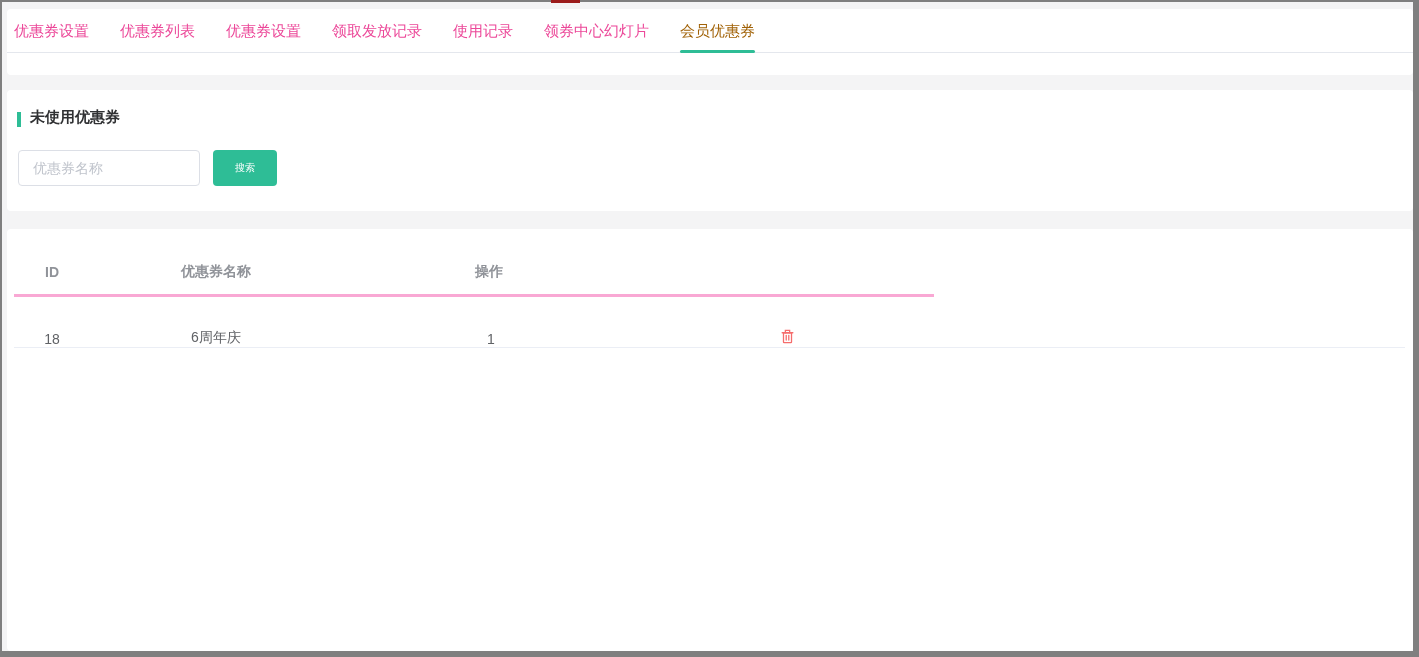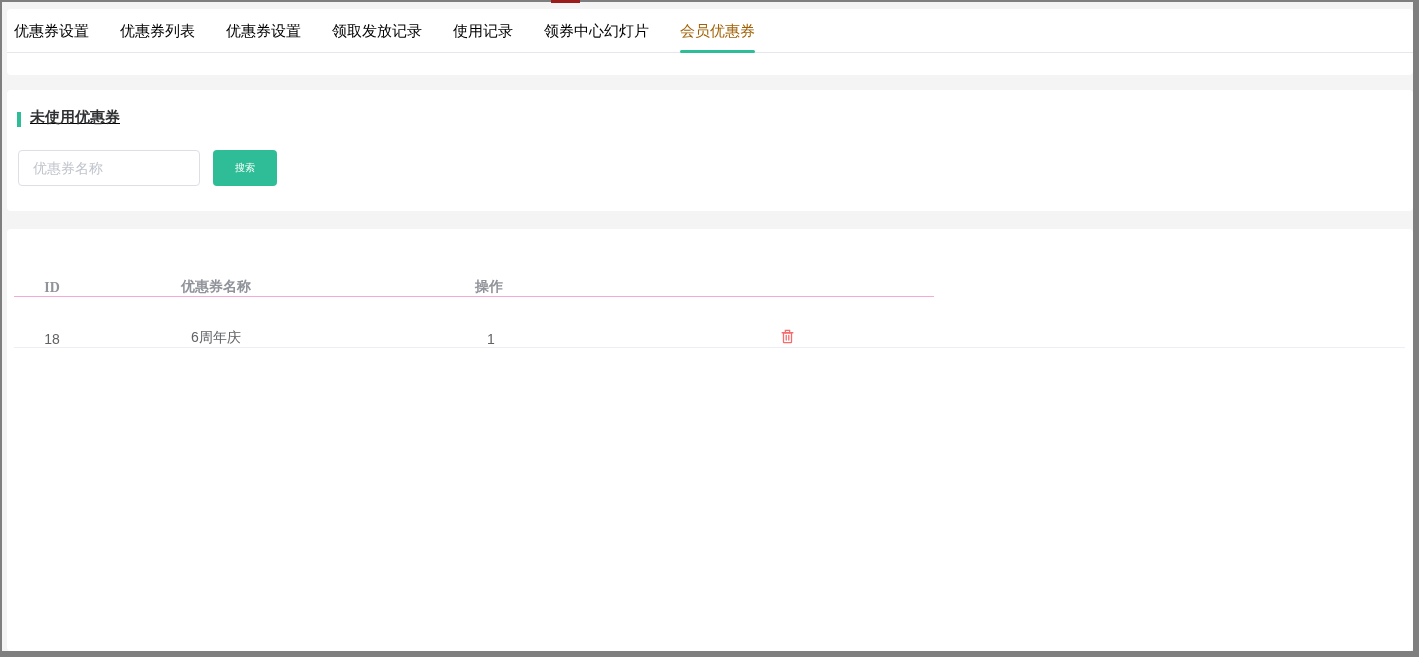--- a/index.html
+++ b/index.html
@@ -26,57 +26,57 @@
   .tabs-card {
     margin:7px 0 0 5px; background:#fff; border-radius:4px;
     height:66px; flex:none;
   }
   .tab-bar {
     display:flex; gap:31px; align-items:stretch;
     height:44px; padding-left:7px;
     border-bottom:1px solid #e4e7ed;
   }
   .tab {
-    position:relative; font-size:15px; color:#000000;
+    position:relative; font-size:15px; color:#ec4899;
     line-height:44px; cursor:pointer; white-space:nowrap;
   }
   .tab.active { color:#a16207; }
   .tab.active::after {
     content:""; position:absolute; left:0; right:0; bottom:-1px;
     height:3px; background:#2ebd96; border-radius:2px;
   }
 
   
   .search-card {
     margin:15px 0 0 5px; background:#fff; border-radius:4px;
     height:121px; flex:none; padding:18px 0 0 10px;
   }
-  .section-head { display:flex; align-items:flex-end;text-decoration:underline; }
+  .section-head { display:flex; align-items:flex-end; }
   .section-bar { width:4px; height:15px; background:#2ebd96; flex:none; }
   .section-title { margin-left:9px; font-size:15px; font-weight:bold; color:#303133; }
   .search-row { display:flex; align-items:center; margin-top:23px; padding-left:1px; }
   .coupon-name-input {
     width:182px; height:36px; border:1px solid #dcdfe6; border-radius:4px;
     padding:0 14px; font-size:14px; color:#606266; outline:none;
     font-family:inherit; background:#fff;
   }
   .coupon-name-input::placeholder { color:#c0c4cc; }
   .search-btn {
     margin-left:13px; width:64px; height:36px; border:none; border-radius:4px;
     background:#2ebd96; color:#fff; font-size:10px; cursor:pointer;
     font-family:inherit;
   }
 
   
   .table-card {
     margin:18px 0 0 5px; background:#fff; border-radius:4px;
     flex:1 1 auto; padding:20px 0 0 7px; overflow:hidden;
   }
-  .thead { display:flex; width:920px; height:48px; align-items:flex-end;
-           border-bottom:1px solid #f9a8d4;font-family:Liberation Serif, serif; }
+  .thead { display:flex; width:920px; height:48px; align-items:center;
+           border-bottom:3px solid #f9a8d4; }
   .trow  { display:flex; width:920px; height:50px; align-items:flex-end; }
   .cell  { text-align:center; font-size:14px; }
   .c1 { width:76px; } .c2 { width:252px; } .c3 { width:298px; } .c4 { width:294px; }
   .thead .cell { color:#909399; font-weight:bold; }
   .trow  .cell { color:#606266; }
   .row-divider { height:1px; background:#ebeef5; margin-right:8px; }
   .trash-btn {
     display:inline-flex; align-items:center; justify-content:center;
     background:none; border:none; cursor:pointer; padding:2px;
   }

